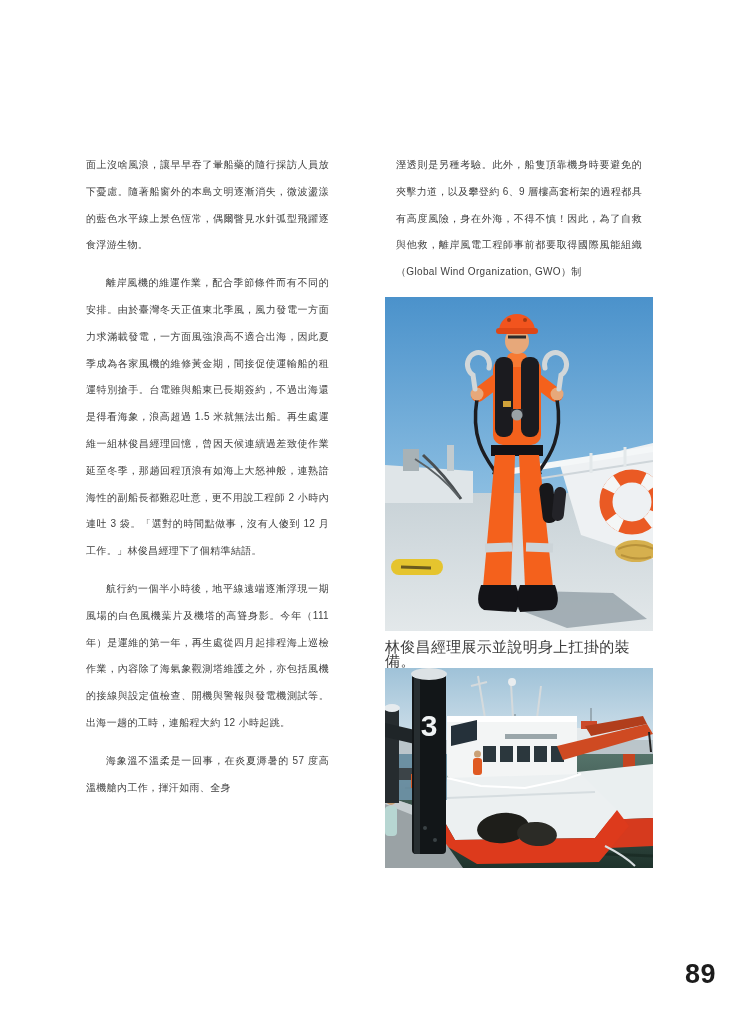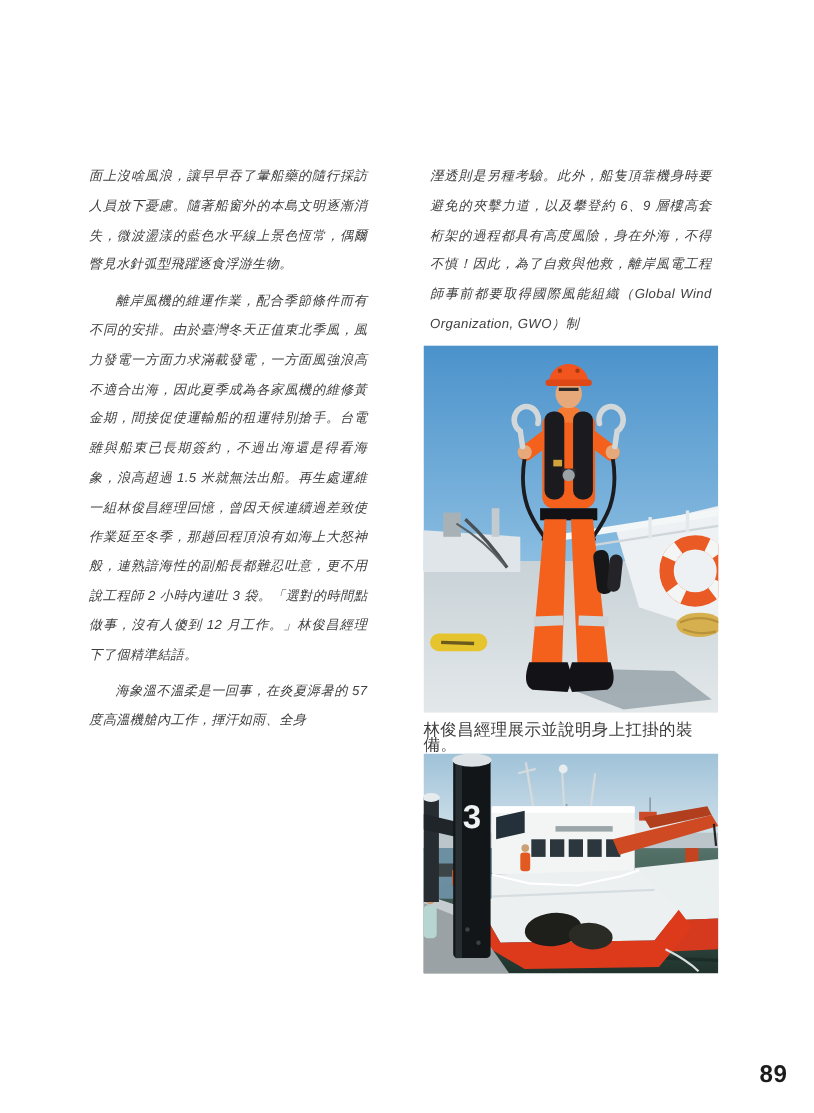--- a/index.html
+++ b/index.html
@@ -7,57 +7,57 @@
     position:relative;width:740px;height:1012px;background:#ffffff;overflow:hidden;
     font-family:"Liberation Sans","DejaVu Sans",sans-serif;
   }
   .columns{
     position:absolute;top:141px;left:75px;width:578px;
     display:flex;gap:45px;
   }
   .col-left{width:265px;}
   .col-right{width:268px;}
   p.body{
-    margin:6px;
-    font-size:12px;
+    margin:11px;
+    font-size:10px;
     line-height:26.8px;
     letter-spacing:0.35px;
     color:#3e3e3e;
     text-align:justify;
     text-justify:inter-character;
-    font-style:italic;
   }
   p.indent{text-indent:2em;}
   figure.fig{margin:0;padding:0;}
   .fig1{margin-top:30px;}
   .fig2{margin-top:14px;}
   .fig svg{display:block;}
   figcaption.caption{
     margin-top:9px;
     font-size:15px;
     letter-spacing:0.3px;
     color:#3c3c3c;
     line-height:14px;
   }
   .page-number{
     position:absolute;right:24px;bottom:22px;
-    font-size:22px;font-weight:bold;color:#1c1c1c;
+    font-size:27px;font-weight:bold;color:#1c1c1c;
     letter-spacing:0.5px;
   }
 </style>
 </head>
 <body>
 
 <div class="page">
 
   <div class="columns">
 
     <div class="col-left">
       <p class="body">面上沒啥風浪，讓早早吞了暈船藥的隨行採訪人員放下憂慮。隨著船窗外的本島文明逐漸消失，微波盪漾的藍色水平線上景色恆常，偶爾瞥見水針弧型飛躍逐食浮游生物。</p>
       <p class="body indent">離岸風機的維運作業，配合季節條件而有不同的安排。由於臺灣冬天正值東北季風，風力發電一方面力求滿載發電，一方面風強浪高不適合出海，因此夏季成為各家風機的維修黃金期，間接促使運輸船的租運特別搶手。台電雖與船東已長期簽約，不過出海還是得看海象，浪高超過 1.5 米就無法出船。再生處運維一組林俊昌經理回憶，曾因天候連續過差致使作業延至冬季，那趟回程頂浪有如海上大怒神般，連熟諳海性的副船長都難忍吐意，更不用說工程師 2 小時內連吐 3 袋。「選對的時間點做事，沒有人傻到 12 月工作。」林俊昌經理下了個精準結語。</p>
+      <p class="body indent">航行約一個半小時後，地平線遠端逐漸浮現一期風場的白色風機葉片及機塔的高聳身影。今年（111 年）是運維的第一年，再生處從四月起排程海上巡檢作業，內容除了海氣象觀測塔維護之外，亦包括風機的接線與設定值檢查、開機與警報與發電機測試等。出海一趟的工時，連船程大約 12 小時起跳。</p>
       <p class="body indent">海象溫不溫柔是一回事，在炎夏溽暑的 57 度高溫機艙內工作，揮汗如雨、全身</p>
     </div>
 
     <div class="col-right">
       <p class="body">溼透則是另種考驗。此外，船隻頂靠機身時要避免的夾擊力道，以及攀登約 6、9 層樓高套桁架的過程都具有高度風險，身在外海，不得不慎！因此，為了自救與他救，離岸風電工程師事前都要取得國際風能組織（Global Wind Organization, GWO）制</p>
 
       <figure class="fig fig1">
         <svg width="268" height="334" viewBox="0 0 268 334">
           <defs>
             <linearGradient id="sky1" x1="0" y1="0" x2="0" y2="1">

